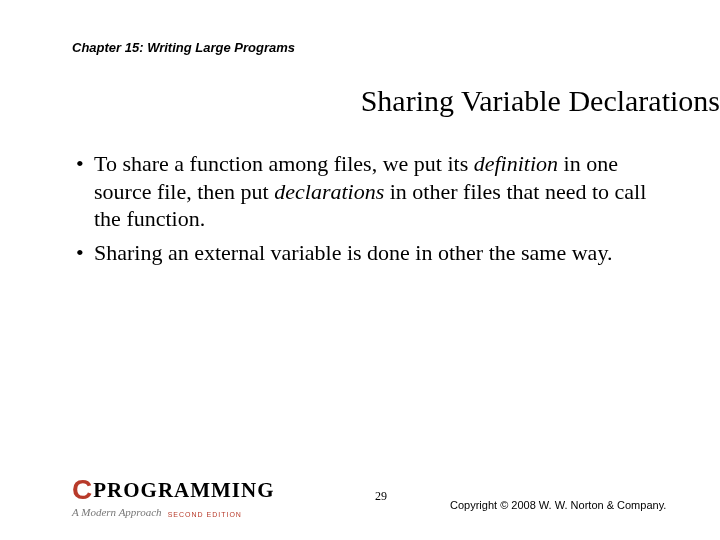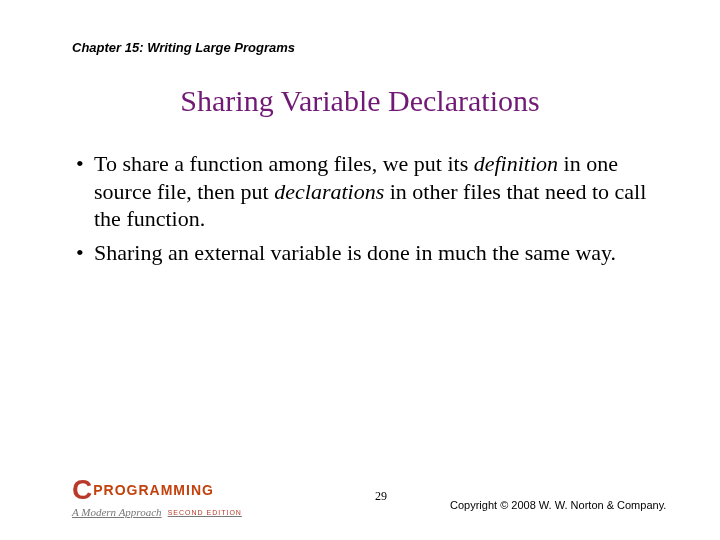--- a/index.html
+++ b/index.html
@@ -20,24 +20,24 @@
     font-weight: bold;
     font-style: italic;
     color: #000;
     margin-top: 16px;
   }
   .slide-title {
     position: absolute;
     top: 84px;
     left: 0;
     right: 0;
-    text-align: center;
+    text-align: right;
     font-family: "Times New Roman", Times, serif;
     font-size: 30px;
-    color: #701a75;
+    color: #000000;
   }
   .body {
     position: absolute;
     top: 150px;
     left: 76px;
     right: 60px;
     font-family: "Times New Roman", Times, serif;
     font-size: 22px;
     line-height: 1.25;
     color: #000;
@@ -75,37 +75,36 @@
   }
   .logo-c {
     font-family: Arial, Helvetica, sans-serif;
     font-weight: 900;
     font-size: 28px;
     color: #b83a2a;
     letter-spacing: -1px;
     line-height: 1;
   }
   .logo-prog {
-    font-family: Liberation Sans, sans-serif;
+    font-family: Liberation Serif, serif;
     font-weight: 900;
-    font-size: 14px;
-    color: #c2410c;
+    font-size: 21px;
+    color: #000000;
     letter-spacing: 1px;
     line-height: 1;
   }
   .logo-sub {
     font-family: "Times New Roman", Times, serif;
     font-style: italic;
     font-size: 11px;
     color: #777;
     margin-top: 2px;
     display: flex;
-    align-items: center;
+    align-items: flex-end;
     gap: 6px;
-    text-decoration: underline;
   }
   .logo-ed {
     font-family: Arial, Helvetica, sans-serif;
     font-style: normal;
     font-size: 7px;
     letter-spacing: 1px;
     color: #b83a2a;
   }
   .page-num {
     position: absolute;
@@ -138,21 +137,21 @@
 <div class="body">
   <div class="bullet">
     <div class="dot">•</div>
     <div class="txt">
       <span>To share a function among files, we put its </span><i>definition</i><span> in one source file, then put </span><i>declarations</i><span> in other files that need to call the function.</span>
     </div>
   </div>
   <div class="bullet">
     <div class="dot">•</div>
     <div class="txt">
-      <span>Sharing an external variable is done in much the same way.</span><i></i><span></span><i></i><span></span>
+      <span>Sharing an external variable is done in other the same way.</span><i></i><span></span><i></i><span></span>
     </div>
   </div>
 </div>
 
 <div class="footer">
   <div class="logo">
     <div class="logo-top">
       <span class="logo-c">C</span>
       <span class="logo-prog">PROGRAMMING</span>
     </div>

